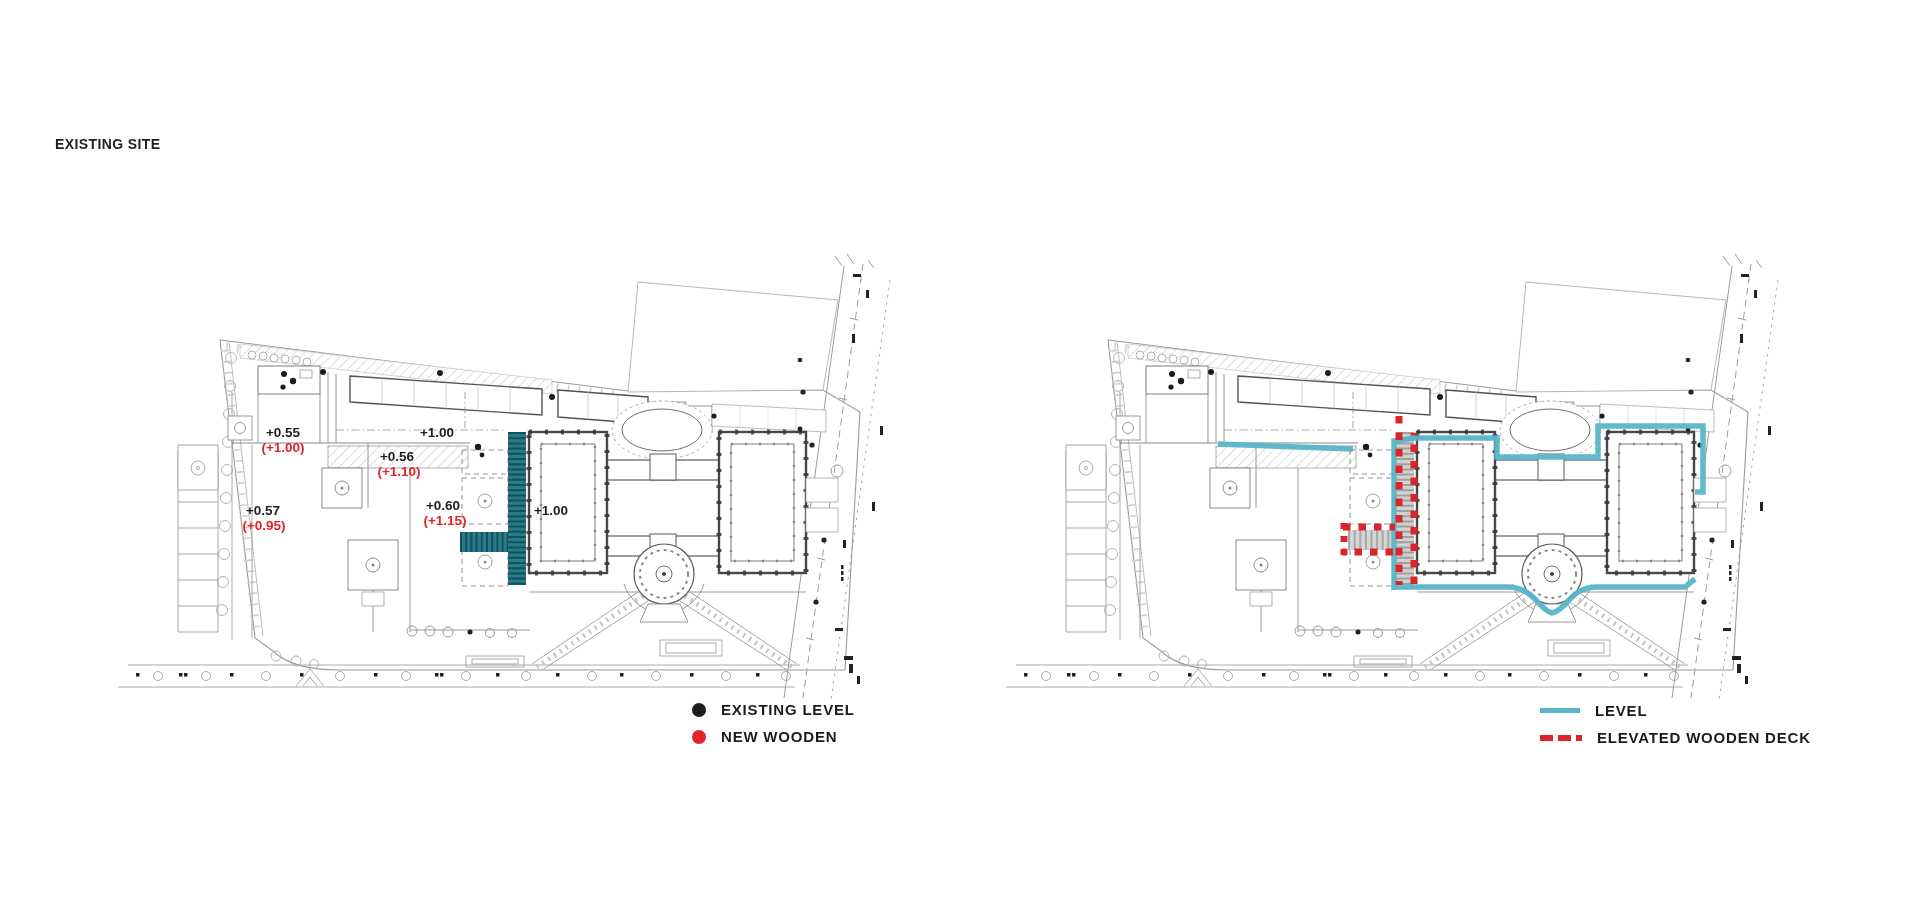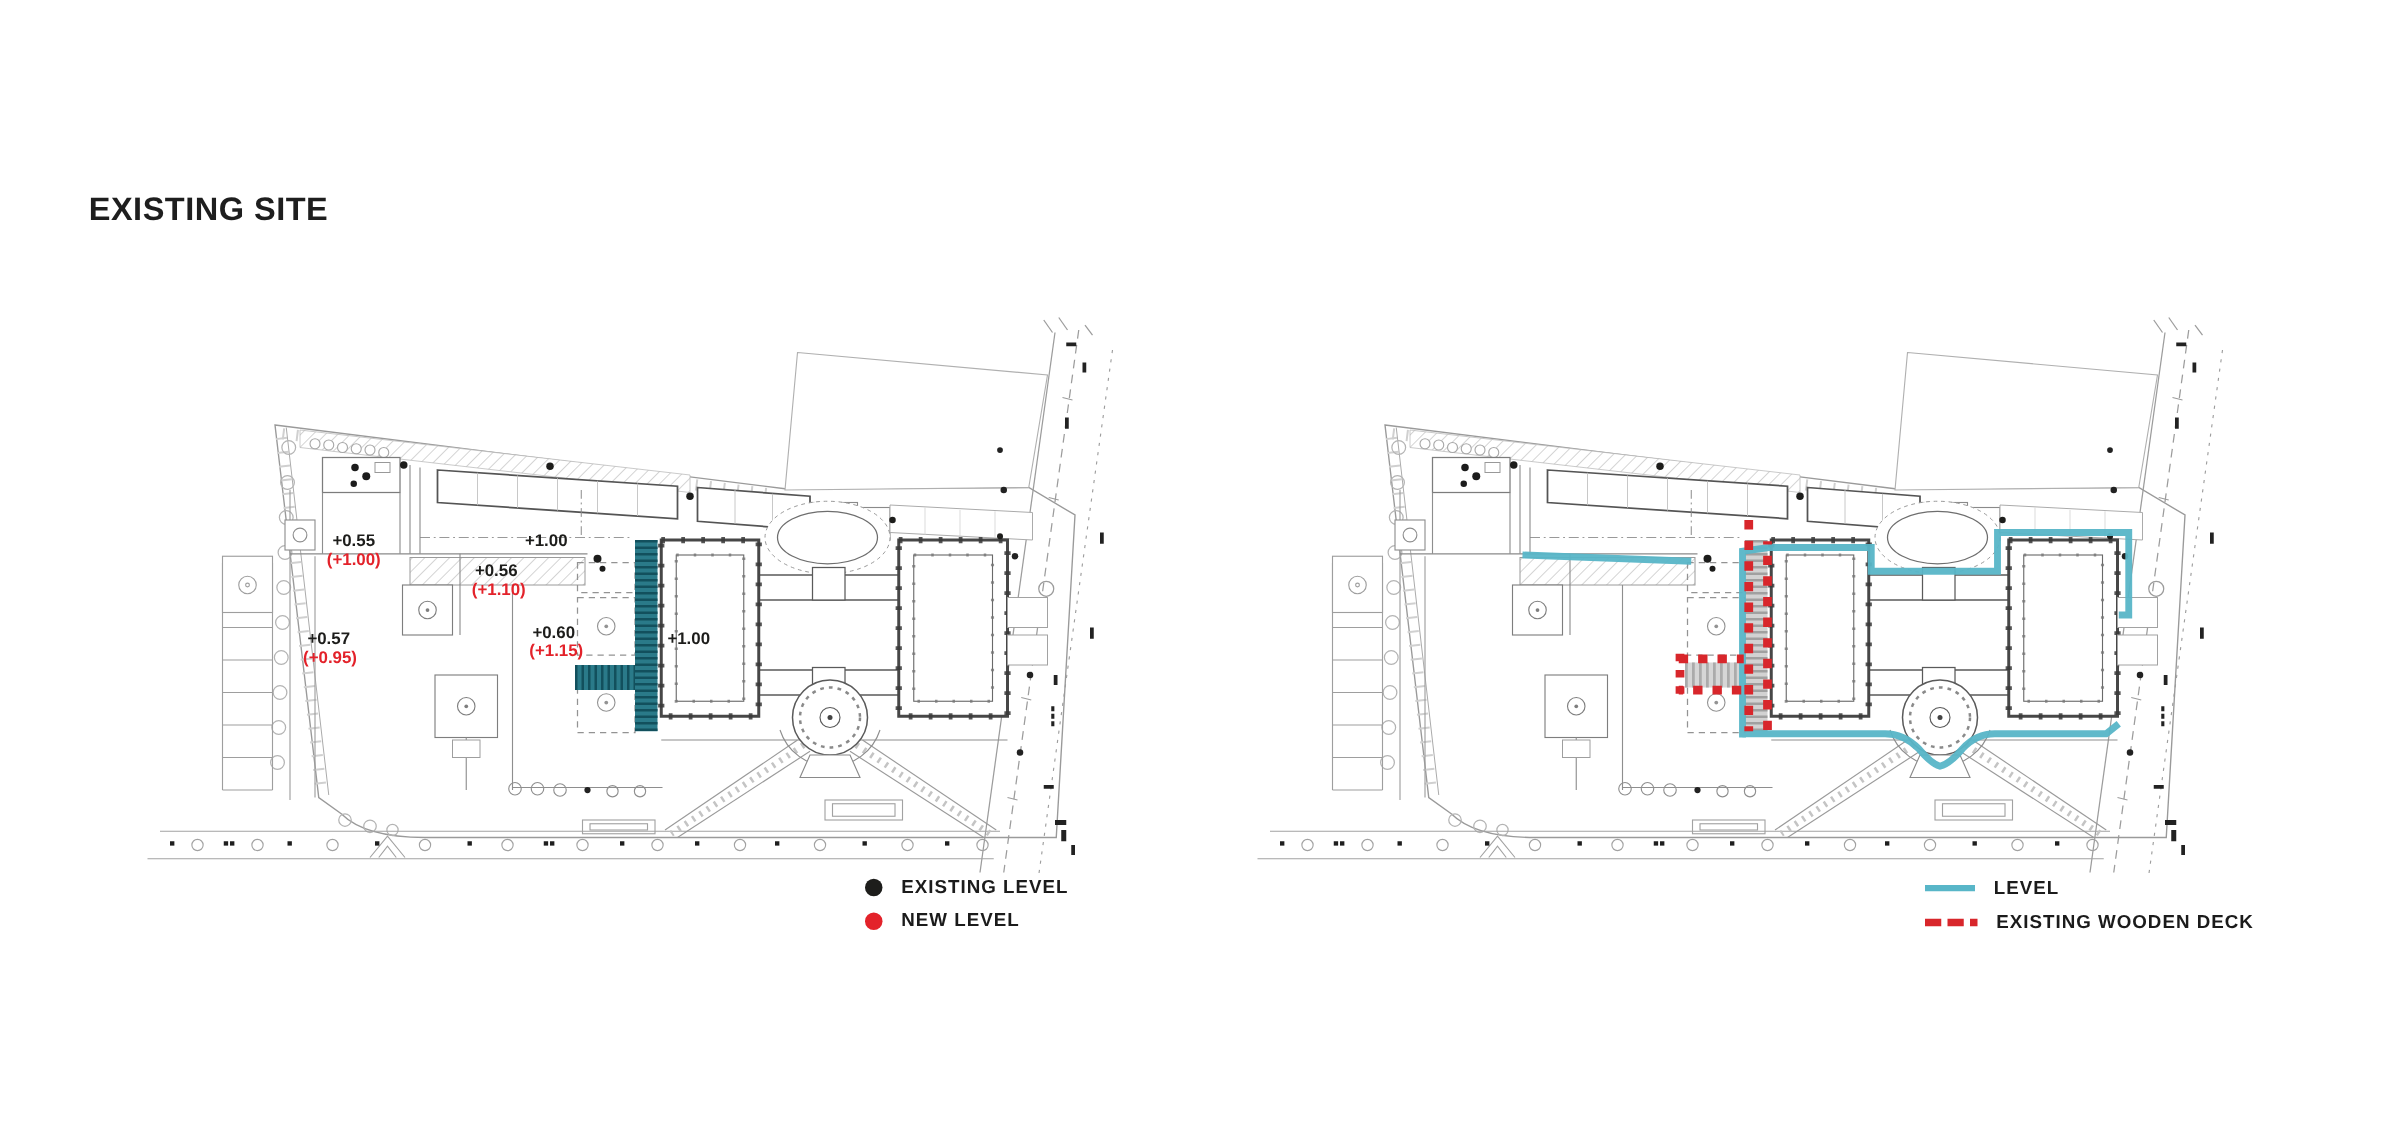--- a/index.html
+++ b/index.html
@@ -1,22 +1,22 @@
 <!DOCTYPE html>
 <html><head>
 <meta charset="utf-8">
 <style>
   html,body{margin:0;padding:0;}
   body{
     width:1920px;height:900px;background:#ffffff;position:relative;overflow:hidden;
     font-family:"Liberation Sans", sans-serif;
   }
   .page-title{
-    position:absolute;left:55px;top:136px;margin:16px;
-    font-size:26px;font-weight:700;letter-spacing:0.4px;color:#1e1e1e;
+    position:absolute;left:55px;top:136px;margin:0;
+    font-size:14px;font-weight:700;letter-spacing:0.4px;color:#1e1e1e;
   }
   svg.plans{position:absolute;left:0;top:0;}
   .legend{position:absolute;display:flex;flex-direction:column;gap:10px;}
   .legend-row{display:flex;align-items:center;gap:15px;
     font-size:15px;font-weight:700;letter-spacing:0.8px;color:#1b1b1b;white-space:nowrap;text-align:right;}
   .sym{flex:0 0 auto;}
   .dot{width:14px;height:14px;border-radius:50%;display:inline-block;}
   .line-swatch{width:40px;height:5px;display:inline-block;background:#58b6c8;}
   .dash-swatch{width:42px;height:6px;display:flex;gap:5px;}
   .dash-swatch i{display:block;height:100%;background:#d8262b;}
@@ -317,30 +317,30 @@
   </g>
 </svg>
 
 <div class="legend" style="left:692px;top:701px">
   <div class="legend-row">
     <span class="sym dot" style="background:#1d1d1b"></span>
     <span>EXISTING LEVEL</span>
   </div>
   <div class="legend-row">
     <span class="sym dot" style="background:#e3222a"></span>
-    <span>NEW LEVEL</span>
+    <span>NEW WOODEN</span>
   </div>
 </div>
 
 <div class="legend" style="left:1540px;top:702px">
   <div class="legend-row">
     <span class="sym line-swatch"></span>
     <span>LEVEL</span>
   </div>
   <div class="legend-row">
     <span class="sym dash-swatch">
         <i class="d1"></i>
         <i class="d2"></i>
         <i class="d3"></i>
       </span>
-    <span>EXISTING WOODEN DECK</span>
+    <span>ELEVATED WOODEN DECK</span>
   </div>
 </div>
 
 </body></html>

